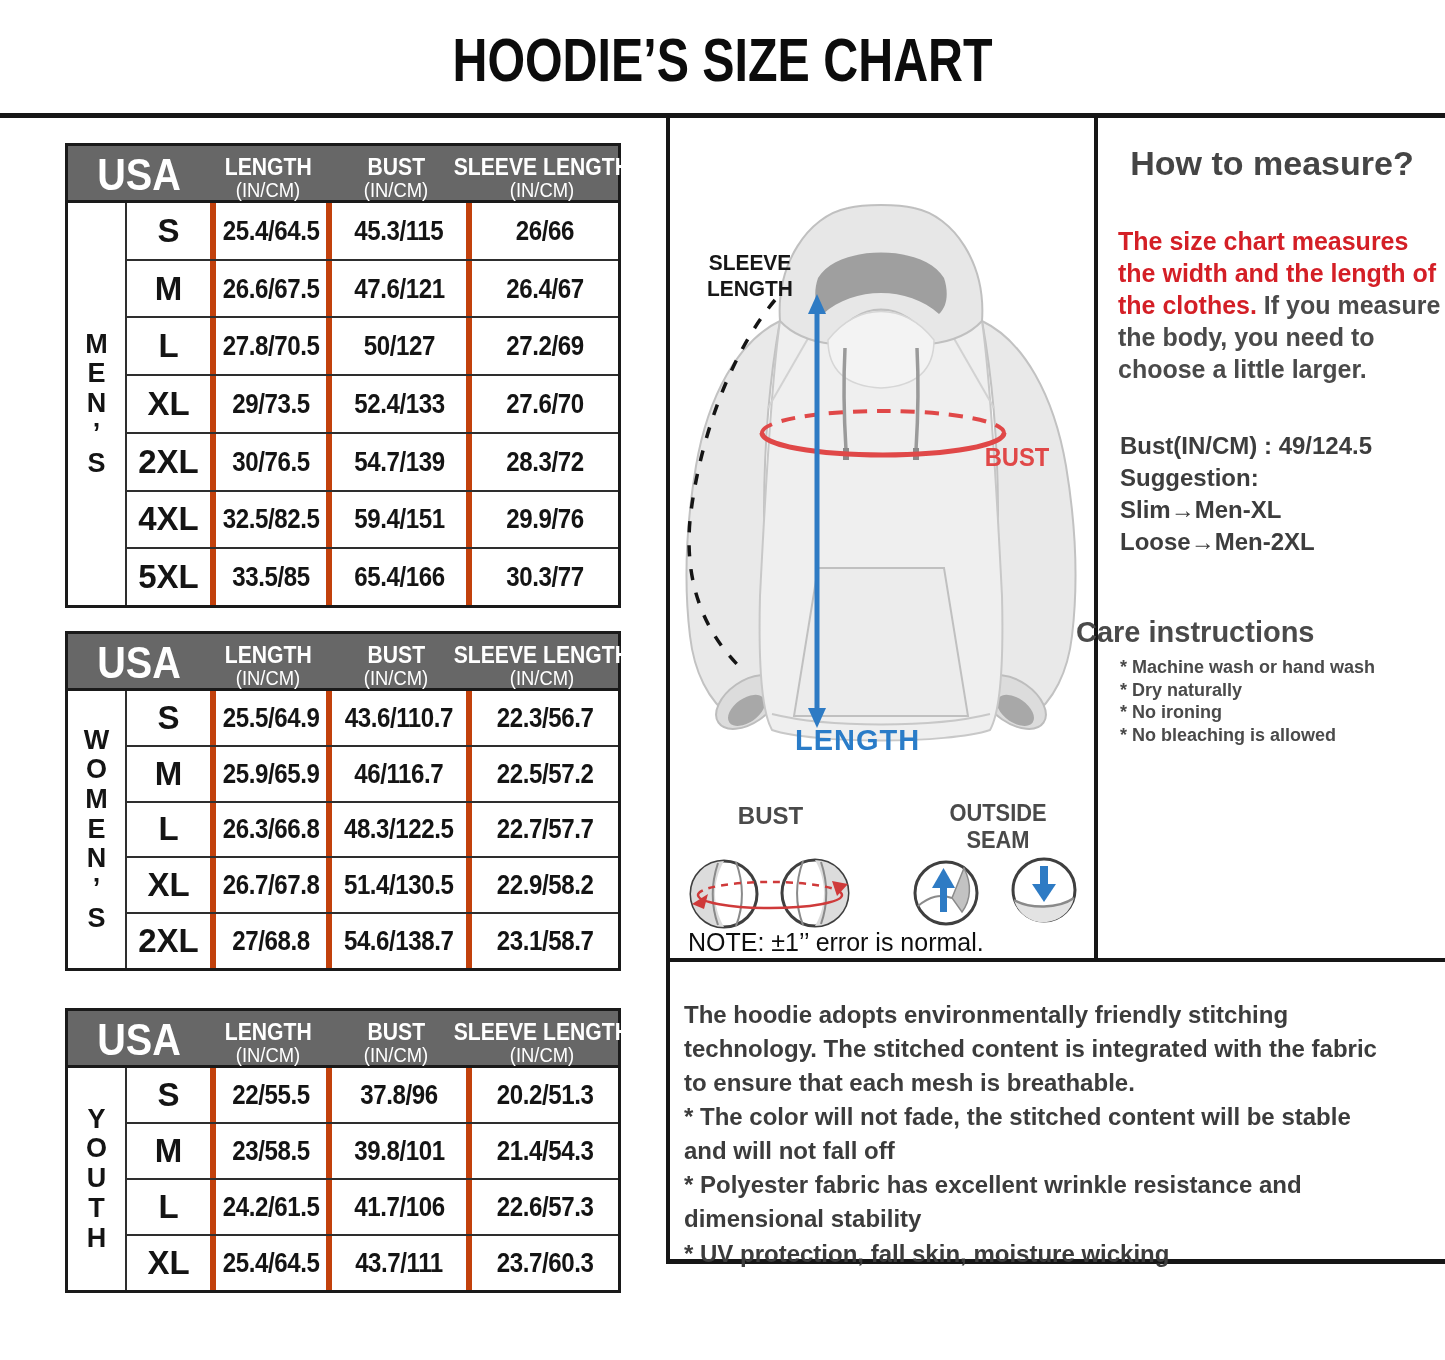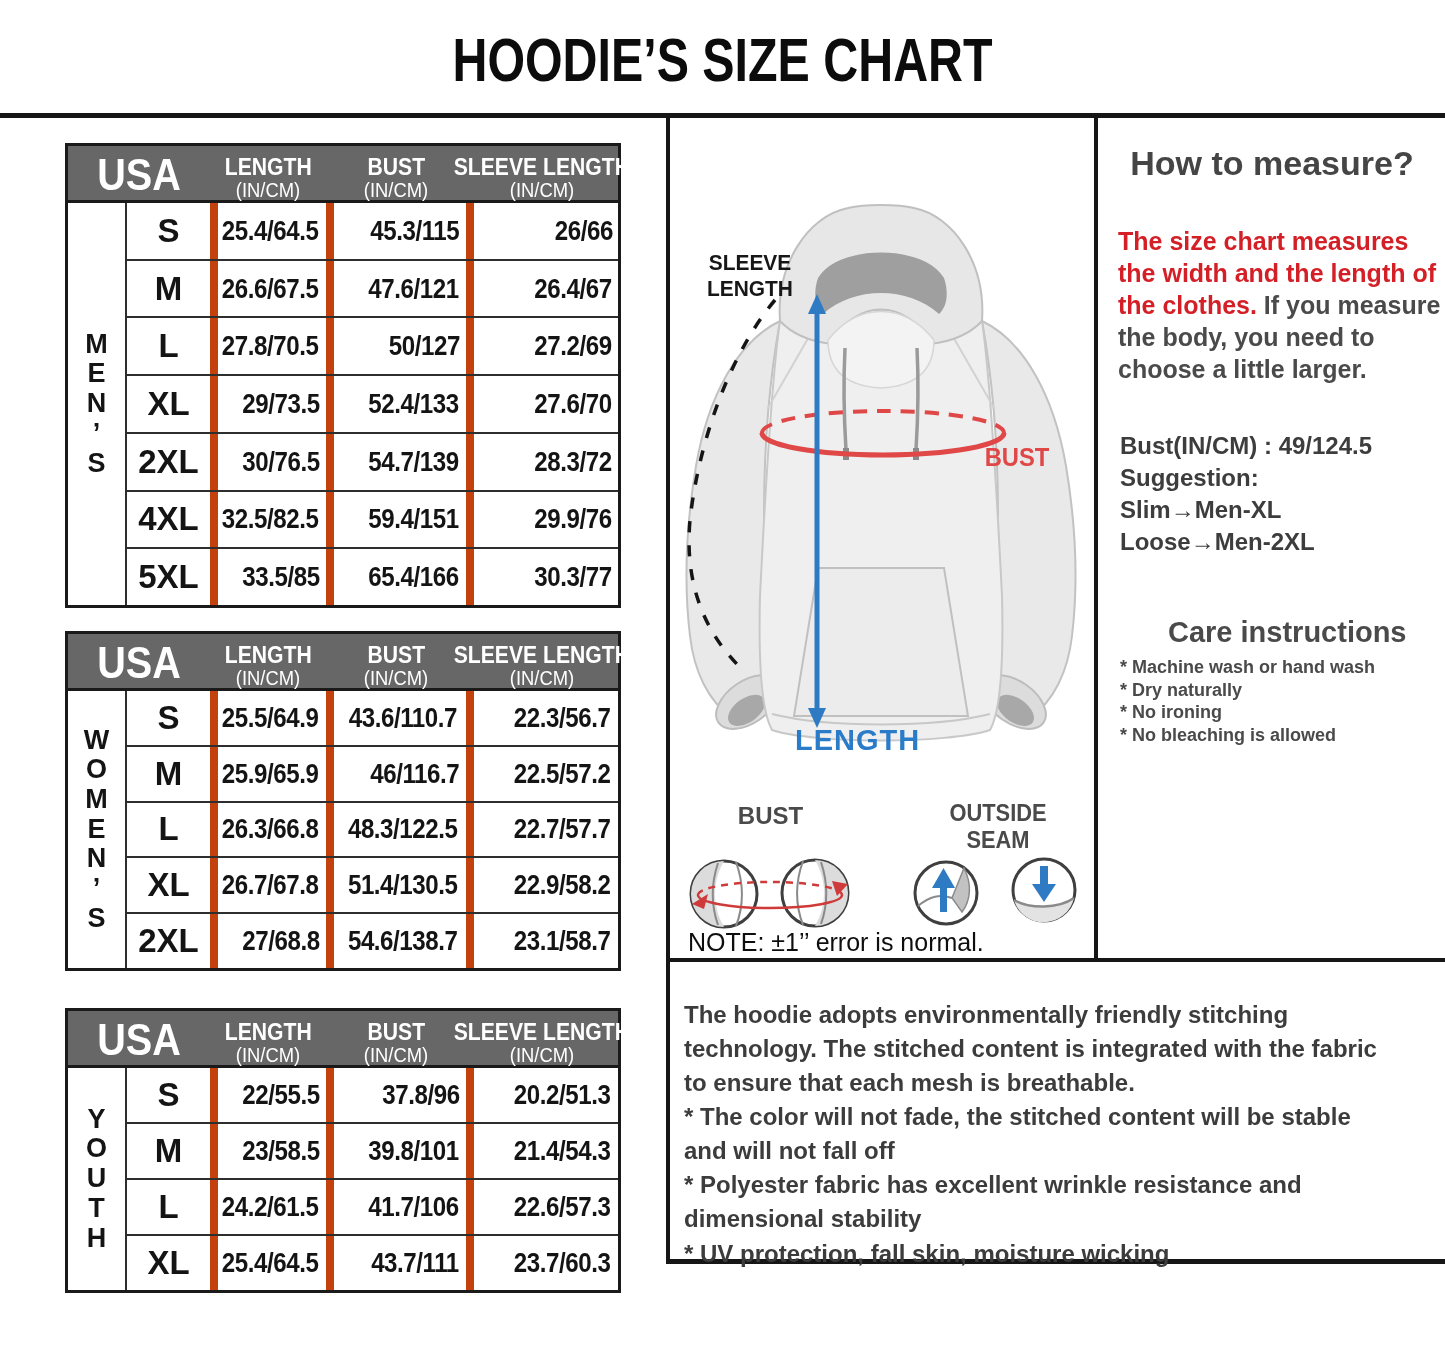--- a/index.html
+++ b/index.html
@@ -41,40 +41,40 @@
   .srows{flex:1;display:flex;flex-direction:column;}
   .srow{flex:1;display:grid;grid-template-columns:83px 116px 140px 152px;}
   .srow + .srow{border-top:2px solid #2e2e2e;}
   .scell{
     display:flex;align-items:center;justify-content:center;
     font-weight:700;color:#141414;box-sizing:border-box;white-space:nowrap;
   }
   .scell.size{font-size:33px;}
   .scell.val{font-size:28px;transform-origin:center;}
   .scell.val span{display:inline-block;transform:scaleX(0.86);letter-spacing:-0.5px;}
-  .scell + .scell{border-left:8px solid #c2410c;justify-content:flex-end;}
+  .scell + .scell{border-left:6px solid #c2410c;}
   
   .lbl{position:absolute;font-weight:700;}
   .sleevelen{left:700px;top:250px;width:100px;text-align:center;font-size:22px;color:#171717;
     line-height:1.18;transform:scaleX(0.95);}
   .lengthlbl{left:795px;top:724px;font-size:29px;color:#2a7cc8;font-weight:600;letter-spacing:1px;}
   .bustred{left:983px;top:443px;font-size:25px;color:#e04848;transform:scaleX(0.95);}
   .busticon{left:688px;top:802px;width:165px;text-align:center;font-size:24px;color:#4a4a4a;}
   .seamicon{left:912px;top:800px;width:172px;text-align:center;font-size:23px;color:#4a4a4a;transform:scaleX(0.95);}
   .notetxt{position:absolute;left:688px;top:928px;font-size:25px;color:#0e0e0e;font-weight:400;}
   
   .h2m-head{position:absolute;left:1112px;top:144px;width:320px;text-align:center;
     font-size:34px;font-weight:700;color:#454545;}
   .h2m-para{position:absolute;left:1118px;top:200px;width:332px;font-size:25px;
     font-weight:700;line-height:1.28;}
   .redspan{color:#d41f26;}
   .grayspan{color:#4a4a4a;}
   .egblock{position:absolute;left:1120px;top:430px;font-size:24px;font-weight:700;
     color:#3d3d3d;line-height:1.33;}
-  .carehead{position:absolute;left:1168px;top:616px;font-size:29px;font-weight:700;color:#4a4a4a;}
+  .carehead{position:absolute;left:1076px;top:616px;font-size:29px;font-weight:700;color:#4a4a4a;}
   .carelist{position:absolute;left:1120px;top:656px;width:310px;font-size:18px;
     font-weight:600;color:#4a4a4a;line-height:1.26;}
   
   .bottomnotes{position:absolute;left:684px;top:998px;width:706px;font-size:24px;
     font-weight:700;color:#3c3c3c;line-height:1.42;}
   .bottomnotes .line{margin:0;}
 </style>
 </head>
 <body>
 

